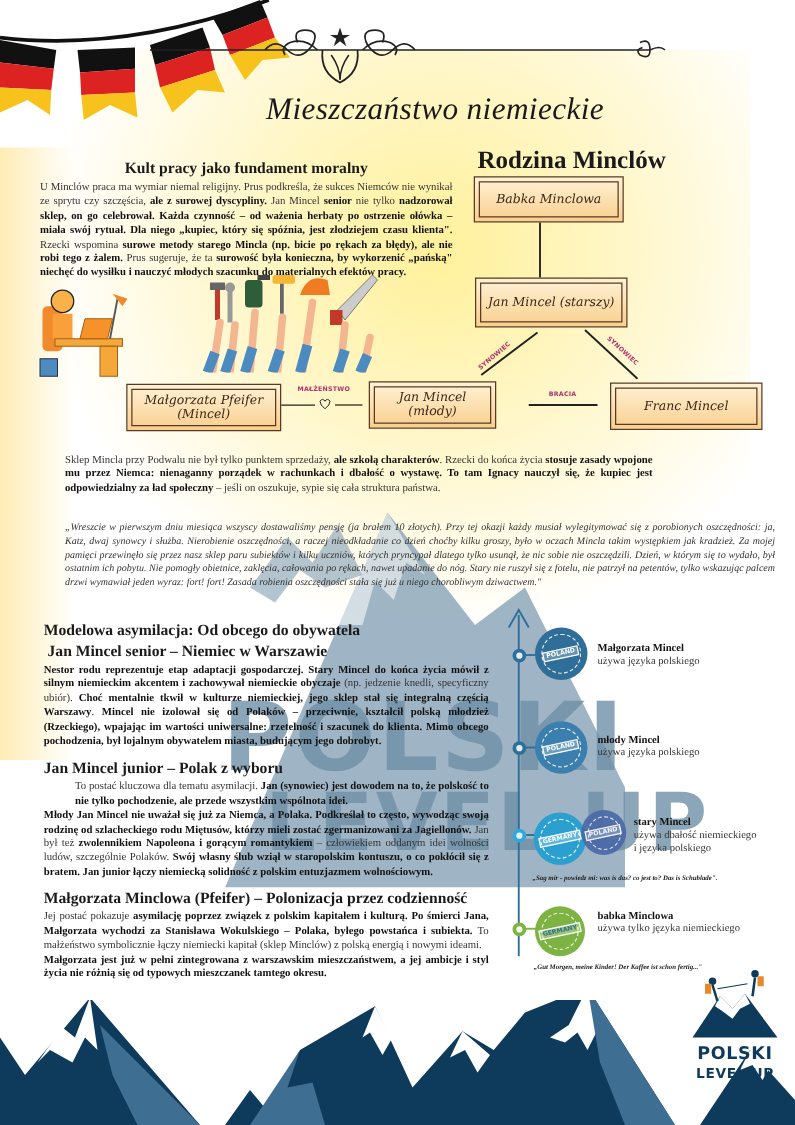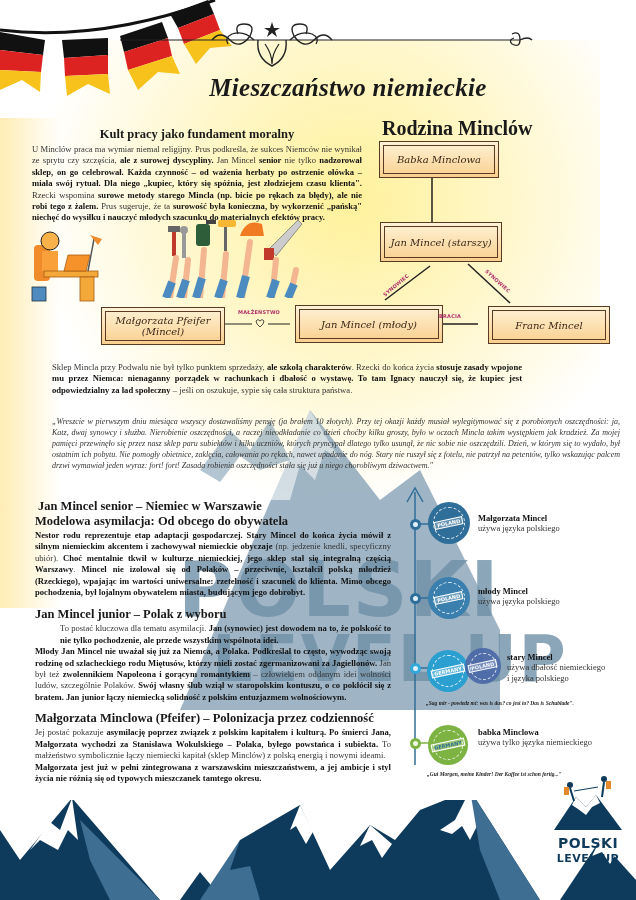--- a/index.html
+++ b/index.html
@@ -18,21 +18,21 @@
   }
 
   
   .bunting { position: absolute; left: 0; top: 0; width: 240px; height: 100px; z-index: 2; }
 
   
   .ornament { position: absolute; left: 120px; top: 18px; width: 440px; height: 50px; z-index: 2; }
 
   .title {
     position: absolute; left: 0; right: 0; top: 74px; text-align: center;
-    font-family: "Liberation Serif", serif; font-style: italic; font-weight: bold;
+    font-family: "Liberation Serif", serif; font-style: italic; font-weight: normal;
     font-size: 25px; letter-spacing: 0.3px; padding-left: 60px; z-index: 3;
   }
 
   
   .watermark { position: absolute; left: 140px; top: 390px; width: 360px; height: 320px; z-index: 1; opacity: 0.75; }
   .wm-text { position: absolute; font-family: "DejaVu Sans", sans-serif; font-weight: bold; color: #6f90a8; z-index: 1; opacity: 0.8; letter-spacing: 2px; }
   .wm-1 { left: 178px; top: 545px; font-size: 76px; }
   .wm-2 { left: 212px; top: 622px; font-size: 64px; }
 
   .section { position: absolute; z-index: 4; }
@@ -168,40 +168,40 @@
 
 <div class="box" style="left:379px; top:141px; width:120px; height:37px;">
   <div class="box-inner">Babka Minclowa</div>
 </div>
 <div class="box" style="left:380px; top:222px; width:122px; height:40px;">
   <div class="box-inner">Jan Mincel (starszy)</div>
 </div>
 <div class="box" style="left:101px; top:307px; width:124px; height:38px;">
   <div class="box-inner">Małgorzata Pfeifer (Mincel)</div>
 </div>
-<div class="box" style="left:295px; top:305px; width:148px; height:38px;">
+<div class="box" style="left:295px; top:305px; width:102px; height:38px;">
   <div class="box-inner">Jan Mincel (młody)</div>
 </div>
 <div class="box" style="left:488px; top:306px; width:122px; height:38px;">
   <div class="box-inner">Franc Mincel</div>
 </div>
 
 <div class="rel-label" style="left:238px; top:309px;">MAŁŻEŃSTWO</div>
 <div class="rel-label" style="left:380px; top:282px; transform:rotate(-40deg);">SYNOWIEC</div>
 <div class="rel-label" style="left:482px; top:278px; transform:rotate(42deg);">SYNOWIEC</div>
 <div class="rel-label" style="left:439px; top:313px;">BRACIA</div>
 
 <div class="section" style="left:52px; top:361px; width:470px;">
   <p class="p" style="margin-top:1px;"><span>Sklep Mincla przy Podwalu nie był tylko punktem sprzedaży, </span><b>ale szkołą charakterów</b><span>. Rzecki do końca życia </span><b>stosuje zasady wpojone mu przez Niemca: nienaganny porządek w rachunkach i dbałość o wystawę. To tam Ignacy nauczył się, że kupiec jest odpowiedzialny za ład społeczny</b><span> – jeśli on oszukuje, sypie się cała struktura państwa.</span></p>
 </div>
 <p class="section quote" style="left:52px; top:416px; width:568px;">„Wreszcie w pierwszym dniu miesiąca wszyscy dostawaliśmy pensję (ja brałem 10 złotych). Przy tej okazji każdy musiał wylegitymować się z porobionych oszczędności: ja, Katz, dwaj synowcy i służba. Nierobienie oszczędności, a raczej nieodkładanie co dzień choćby kilku groszy, było w oczach Mincla takim występkiem jak kradzież. Za mojej pamięci przewinęło się przez nasz sklep paru subiektów i kilku uczniów, których pryncypał dlatego tylko usunął, że nic sobie nie oszczędzili. Dzień, w którym się to wydało, był ostatnim ich pobytu. Nie pomogły obietnice, zaklęcia, całowania po rękach, nawet upadanie do nóg. Stary nie ruszył się z fotelu, nie patrzył na petentów, tylko wskazując palcem drzwi wymawiał jeden wyraz: fort! fort! Zasada robienia oszczędności stała się już u niego chorobliwym dziwactwem."</p>
 
 <div class="section" style="left:35px; top:497px; width:356px;">
+  <div class="h-left" style="font-size:12.5px;">Modelowa asymilacja: Od obcego do obywatela</div>
   <div class="h-left" style="font-size:12.5px; margin-left:3px; margin-top:2px;">Jan Mincel senior – Niemiec w Warszawie</div>
-  <div class="h-left" style="font-size:12.5px;">Modelowa asymilacja: Od obcego do obywatela</div>
   <p class="p" style="margin-top:1px;"><b>Nestor rodu reprezentuje etap adaptacji gospodarczej. Stary Mincel do końca życia mówił z silnym niemieckim akcentem i zachowywał niemieckie obyczaje</b><span> (np. jedzenie knedli, specyficzny ubiór). </span><b>Choć mentalnie tkwił w kulturze niemieckiej, jego sklep stał się integralną częścią Warszawy</b><span>. </span><b>Mincel nie izolował się od Polaków – przeciwnie, kształcił polską młodzież (Rzeckiego), wpajając im wartości uniwersalne: rzetelność i szacunek do klienta. Mimo obcego pochodzenia, był lojalnym obywatelem miasta, budującym jego dobrobyt.</b></p>
 
   <div class="h-left" style="margin-top:9px;">Jan Mincel junior – Polak z wyboru</div>
   <p class="p" style="margin-top:1px;margin-left:25px;"><span>To postać kluczowa dla tematu asymilacji. </span><b>Jan (synowiec) jest dowodem na to, że polskość to nie tylko pochodzenie, ale przede wszystkim wspólnota idei.</b></p>
   <p class="p"><b>Młody Jan Mincel nie uważał się już za Niemca, a Polaka. Podkreślał to często, wywodząc swoją rodzinę od szlacheckiego rodu Miętusów, którzy mieli zostać zgermanizowani za Jagiellonów.</b><span> Jan był też </span><b>zwolennikiem Napoleona i gorącym romantykiem</b><span> – człowiekiem oddanym idei wolności ludów, szczególnie Polaków. </span><b>Swój własny ślub wziął w staropolskim kontuszu, o co pokłócił się z bratem. Jan junior łączy niemiecką solidność z polskim entuzjazmem wolnościowym.</b></p>
 
   <div class="h-left" style="margin-top:8px;">Małgorzata Minclowa (Pfeifer) – Polonizacja przez codzienność</div>
   <p class="p" style="margin-top:1px;"><span>Jej postać pokazuje </span><b>asymilację poprzez związek z polskim kapitałem i kulturą. Po śmierci Jana, Małgorzata wychodzi za Stanisława Wokulskiego – Polaka, byłego powstańca i subiekta.</b><span> To małżeństwo symbolicznie łączy niemiecki kapitał (sklep Minclów) z polską energią i nowymi ideami.</span></p>
   <p class="p"><b>Małgorzata jest już w pełni zintegrowana z warszawskim mieszczaństwem, a jej ambicje i styl życia nie różnią się od typowych mieszczanek tamtego okresu.</b></p>
 </div>

